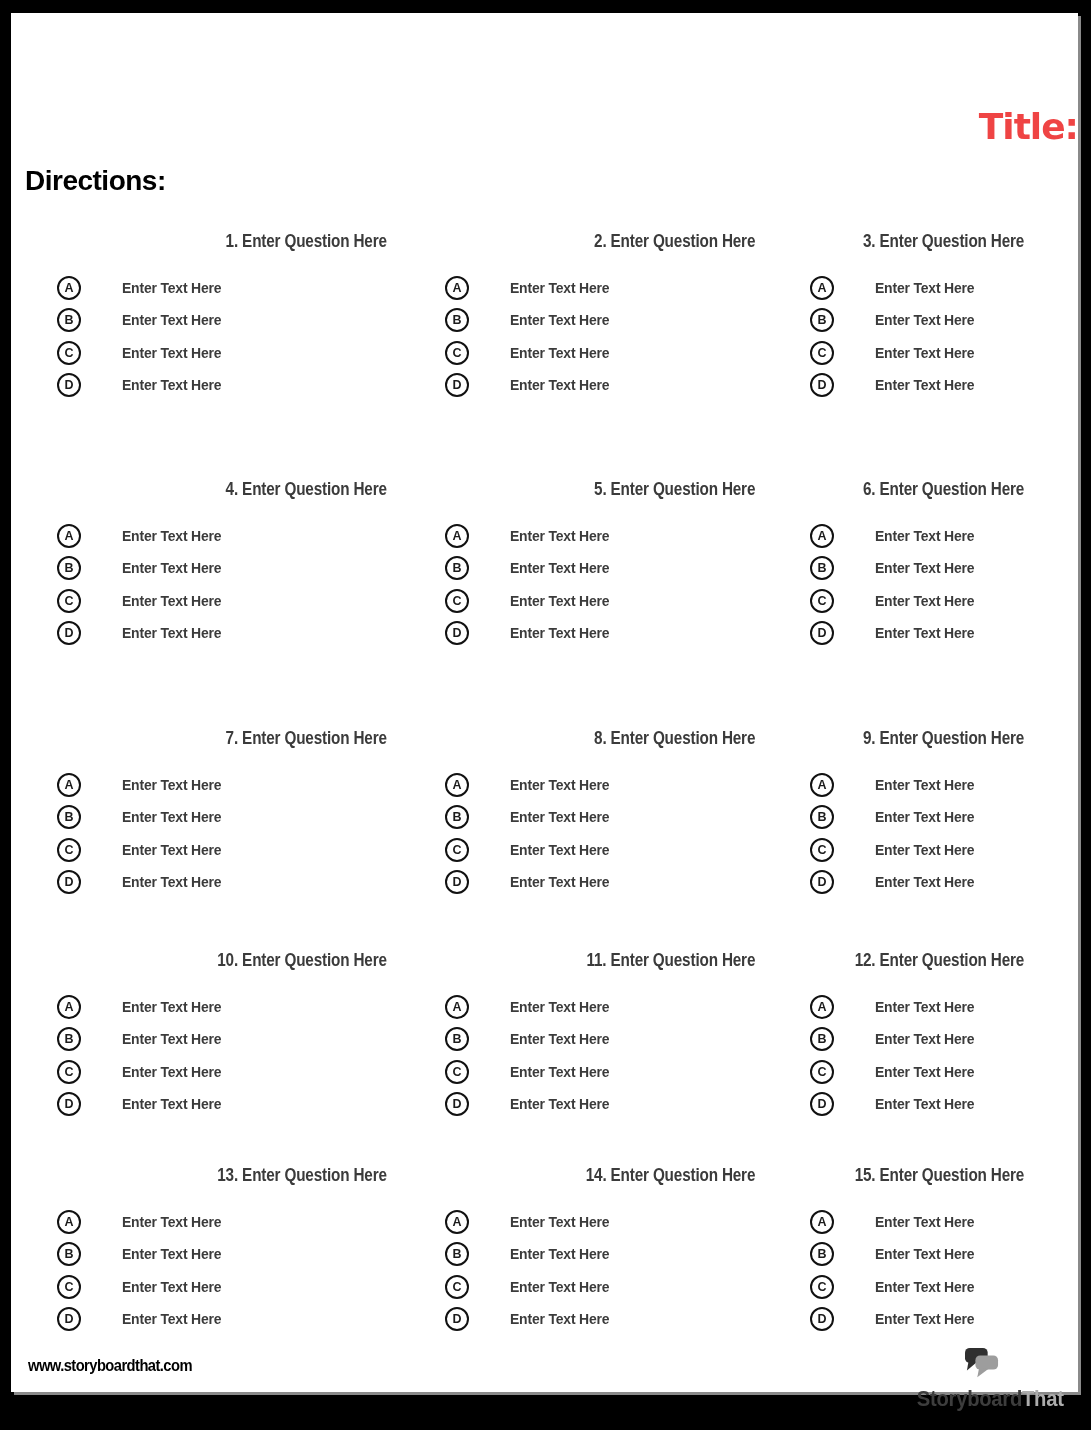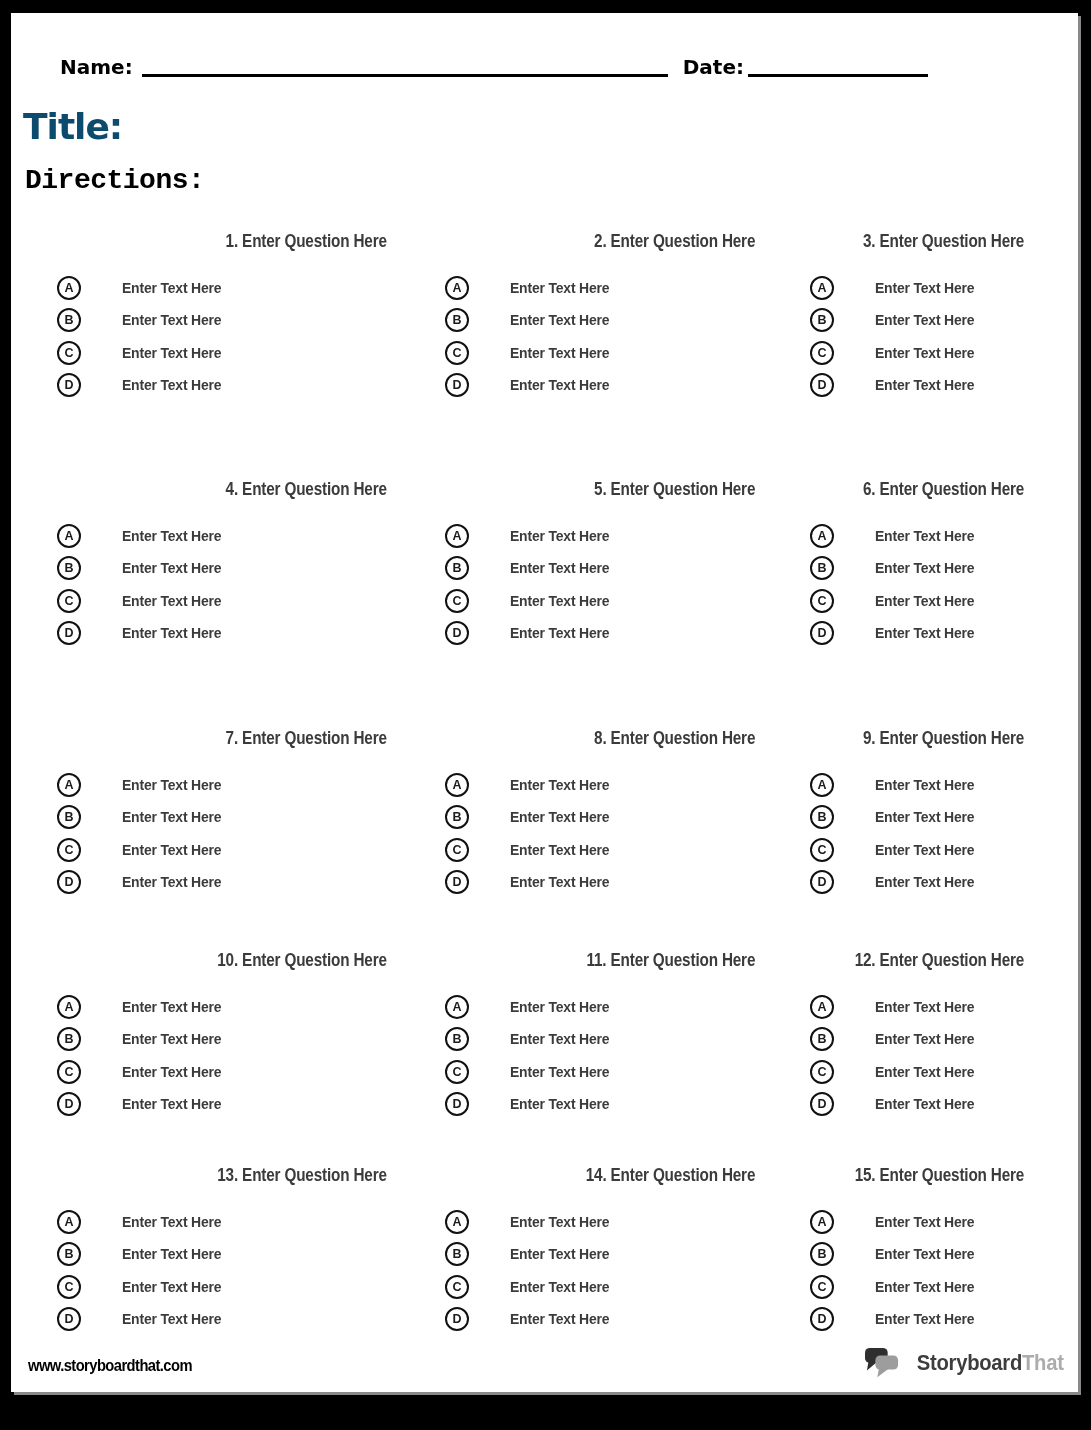--- a/index.html
+++ b/index.html
@@ -48,33 +48,32 @@
   }
   .name-line { flex: 1; margin-left: 9px; margin-right: 15px; }
   .date-line { width: 180px; margin-left: 4px; }
 
   
   .title {
     position: absolute;
     top: 93px;
     left: 0;
     width: 100%;
-    text-align: left;
+    text-align: right;
     font-family: "DejaVu Sans", sans-serif;
     font-weight: bold;
     font-size: 36px;
     letter-spacing: -1px;
-    color: #0c4a6e;
-    padding-left: 12px;
+    color: #ef4444;
   }
   .directions {
     position: absolute;
     top: 152px;
     left: 14px;
-    font-family: Liberation Mono, monospace;
+    font-family: Liberation Sans, sans-serif;
     font-weight: bold;
     font-size: 28px;
     letter-spacing: -0.5px;
     color: #000;
   }
 
   
   .questions {
     position: absolute;
     left: 46px;
@@ -138,45 +137,40 @@
     letter-spacing: -0.6px;
     transform: scaleX(0.92);
     transform-origin: left center;
   }
   .logo {
     position: absolute;
     right: 14px;
     top: 1332px;
     display: flex;
     align-items: center;
+    flex-direction: column;
   }
   .logo-icon { width: 34px; height: 36px; margin-right: 5px; flex: 0 0 auto; }
   .logo-text {
     font-size: 22px;
     font-weight: bold;
     letter-spacing: -0.3px;
     white-space: nowrap;
     transform: scaleX(0.92);
     transform-origin: right center;
     line-height: 36px;
   }
   .logo-primary { color: #3d3d3d; }
   .logo-secondary { color: #acacac; }
 </style>
 </head>
 <body>
 
 <div class="page">
 
-  <div class="header-row">
-    <span class="hdr-label">Name:</span>
-    <span class="blank-line name-line"></span>
-    <span class="hdr-label">Date:</span>
-    <span class="blank-line date-line"></span>
-  </div>
 
   <div class="title">Title:</div>
 
   <div class="directions">Directions:</div>
 
   <div class="questions" id="questions-grid">
       <div class="question">
         <div class="q-label">1. Enter Question Here</div>
         <div class="q-options">
           <div class="option">

